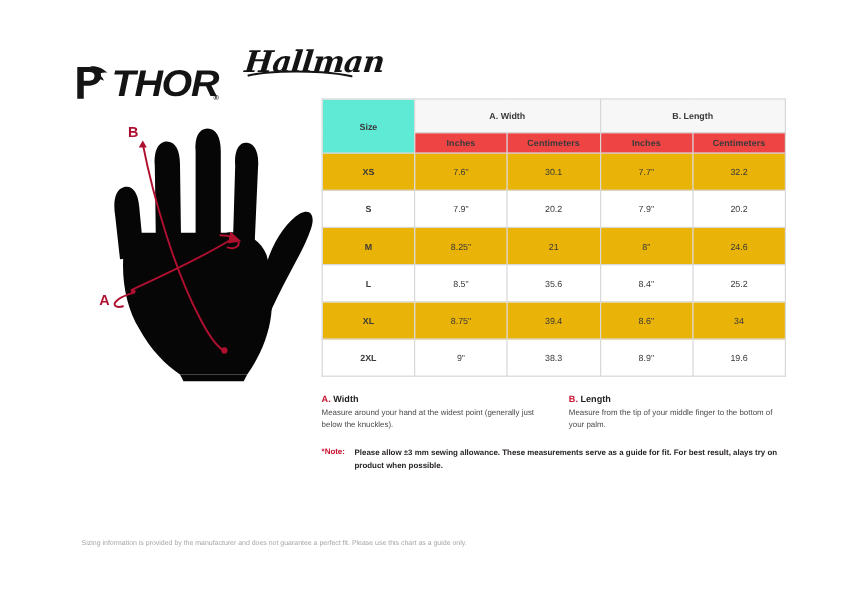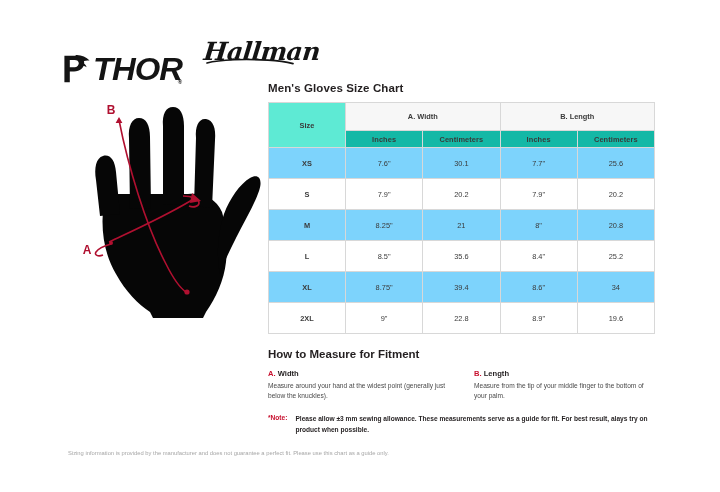--- a/index.html
+++ b/index.html
@@ -127,33 +127,33 @@
     width: 76px;
   }
   th.group-head {
     background: #f7f7f7;
     font-size: 8.4px;
     font-weight: bold;
     color: #2b2b2b;
     height: 24px;
   }
   th.unit-head {
-    background: #14b8a6;
+    background: #ef4444;
     color: #ffffff;
     font-size: 7px;
     font-weight: bold;
     height: 14px;
     border: 1px solid #111111;
     letter-spacing: 0.1px;
   }
   tbody tr td {
     height: 30px;
   }
   tbody tr.row-shaded td {
-    background: #7dd3fc;
+    background: #eab308;
   }
   tbody tr.row-plain td {
     background: #ffffff;
   }
   td.size-cell {
     font-weight: bold;
     font-size: 8px;
     color: #2b2b2b;
   }
 
@@ -279,21 +279,20 @@
     <path d="M41 148 C34 150 28 153 26 156 C24 159 28 161 33 159"></path>
     <circle cx="41" cy="147" r="2" fill="#b01030" stroke="none"></circle>
   </g>
 
   <text x="41" y="18" font-family="Liberation Sans, sans-serif" font-size="12" font-weight="bold" fill="#b01030" text-anchor="middle">B</text>
   <text x="17" y="158" font-family="Liberation Sans, sans-serif" font-size="12" font-weight="bold" fill="#b01030" text-anchor="middle">A</text>
 </svg>
 
 <div id="content">
 
-  <h1 id="chart-title">Men's Gloves Size Chart</h1>
 
   <table id="size-table">
     <thead>
       <tr>
         <th class="size-head" rowspan="2">Size</th>
         <th class="group-head" colspan="2">A. Width</th>
         <th class="group-head" colspan="2">B. Length</th>
       </tr>
       <tr>
         <th class="unit-head">Inches</th>
@@ -301,62 +300,61 @@
         <th class="unit-head">Inches</th>
         <th class="unit-head">Centimeters</th>
       </tr>
     </thead>
     <tbody id="size-table-body">
         <tr class="row-shaded">
           <td class="size-cell">XS</td>
           <td>7.6"</td>
           <td>30.1</td>
           <td>7.7"</td>
-          <td>25.6</td>
+          <td>32.2</td>
         </tr>
         <tr class="row-plain">
           <td class="size-cell">S</td>
           <td>7.9"</td>
           <td>20.2</td>
           <td>7.9"</td>
           <td>20.2</td>
         </tr>
         <tr class="row-shaded">
           <td class="size-cell">M</td>
           <td>8.25"</td>
           <td>21</td>
           <td>8"</td>
-          <td>20.8</td>
+          <td>24.6</td>
         </tr>
         <tr class="row-plain">
           <td class="size-cell">L</td>
           <td>8.5"</td>
           <td>35.6</td>
           <td>8.4"</td>
           <td>25.2</td>
         </tr>
         <tr class="row-shaded">
           <td class="size-cell">XL</td>
           <td>8.75"</td>
           <td>39.4</td>
           <td>8.6"</td>
           <td>34</td>
         </tr>
         <tr class="row-plain">
           <td class="size-cell">2XL</td>
           <td>9"</td>
-          <td>22.8</td>
+          <td>38.3</td>
           <td>8.9"</td>
           <td>19.6</td>
         </tr>
       </tbody>
   </table>
 
   <div id="measure-section">
-    <h2 id="measure-title">How to Measure for Fitment</h2>
 
     <div id="measure-cols">
       <div class="measure-col">
         <div class="measure-head">
           <span class="letter">A.</span>
           <span>Width</span>
         </div>
         <div class="measure-body">Measure around your hand at the widest point (generally just below the knuckles).</div>
       </div>
 

